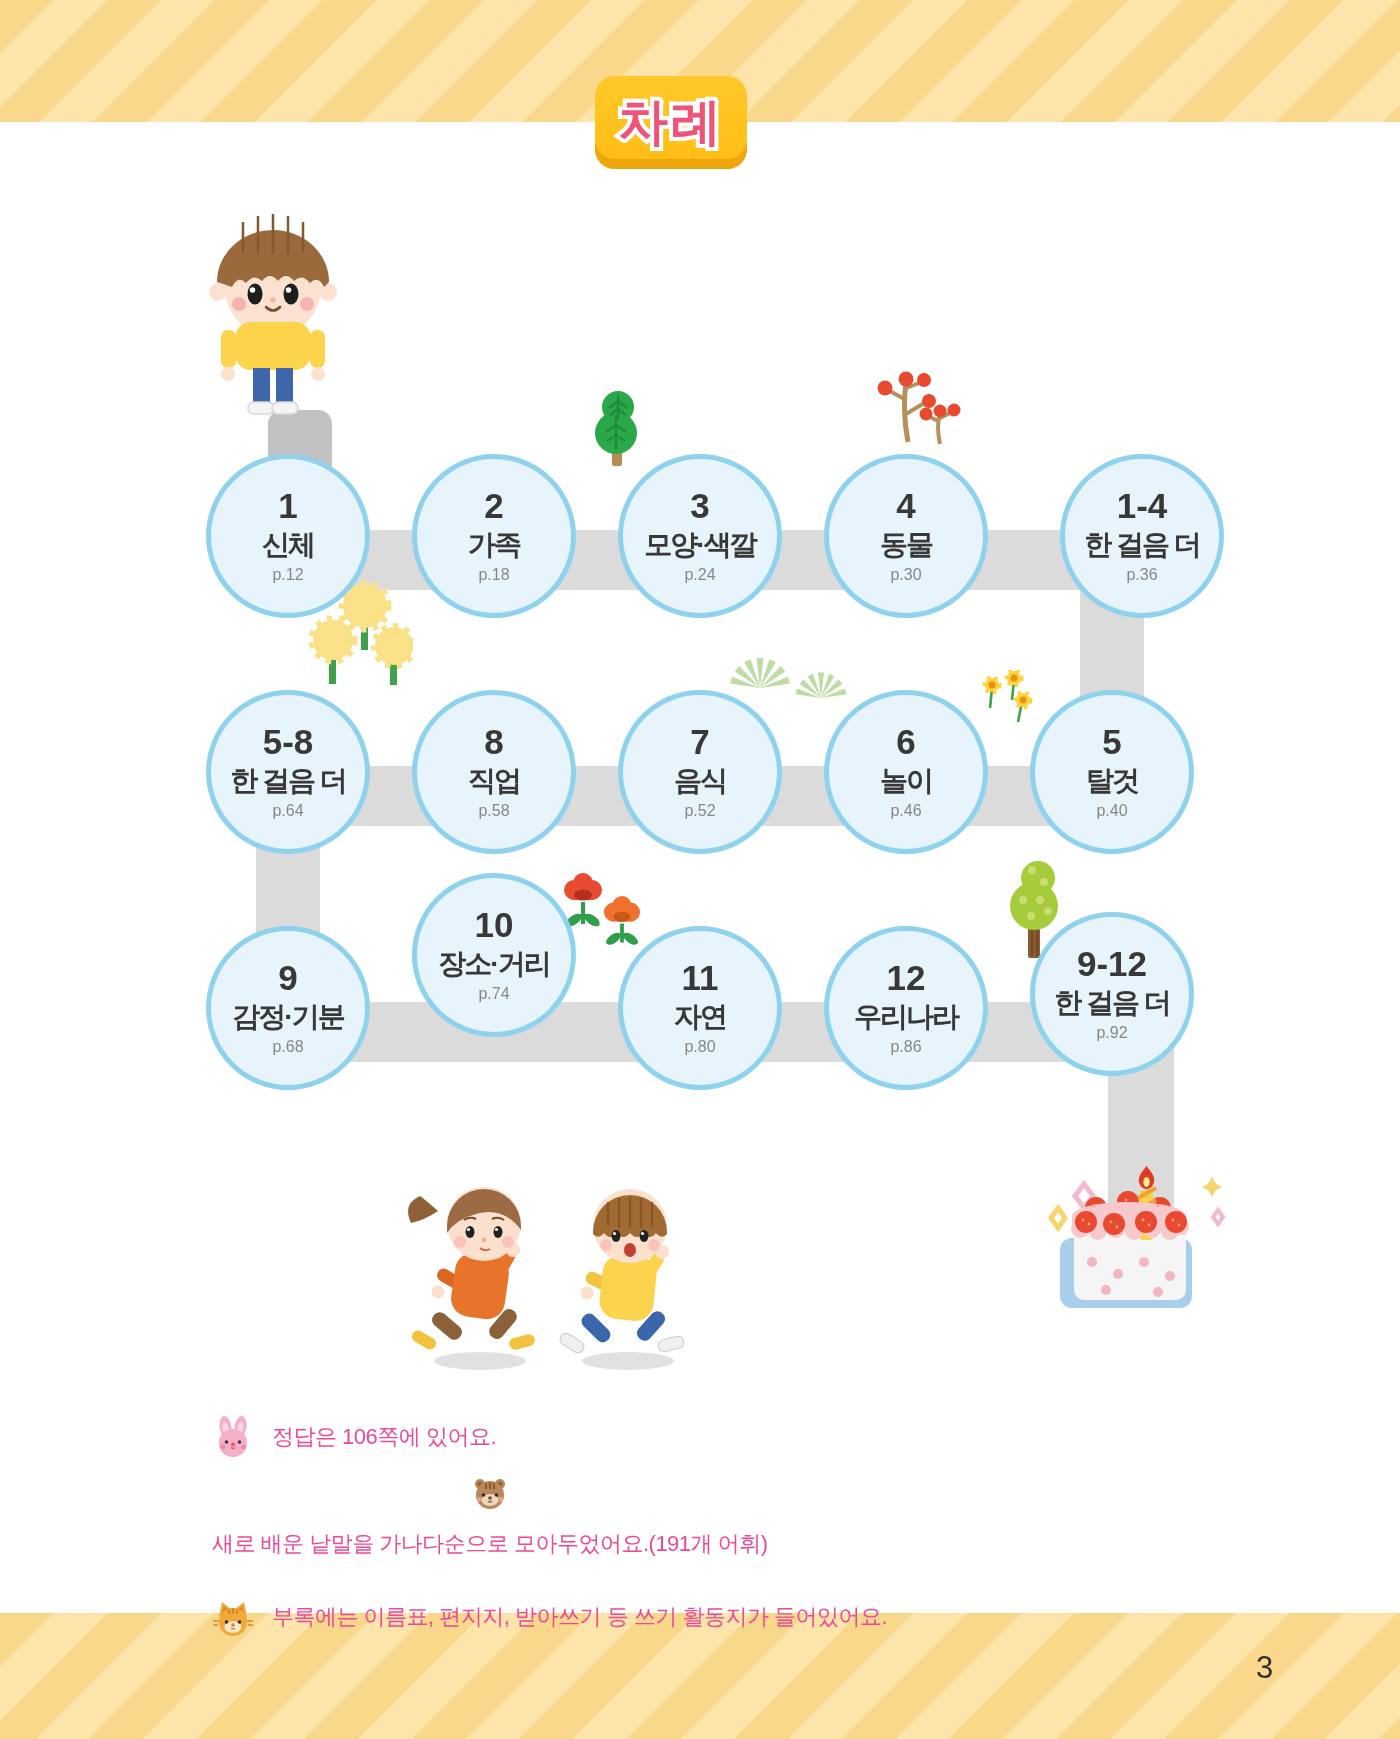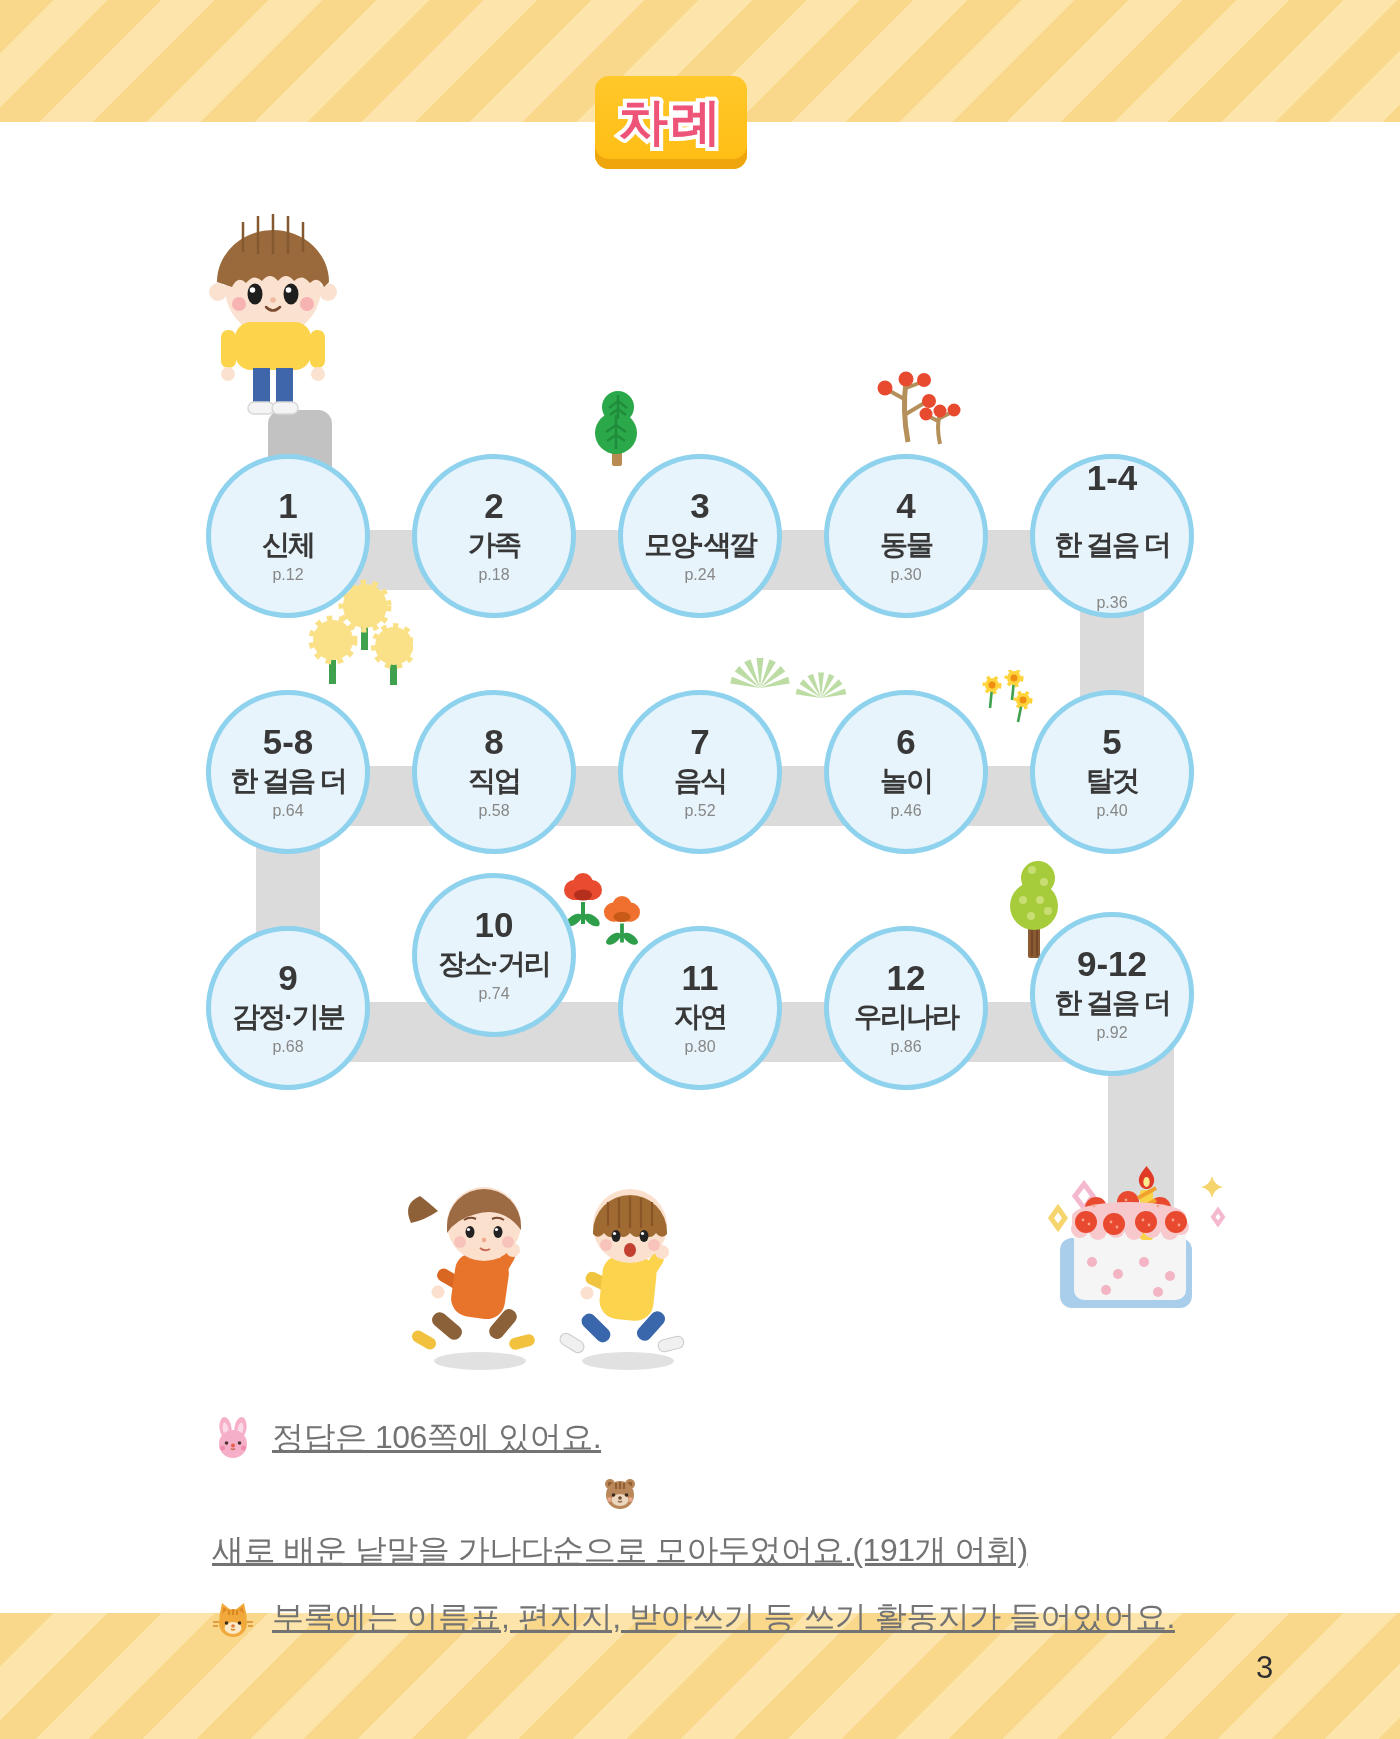--- a/index.html
+++ b/index.html
@@ -4,42 +4,42 @@
 <style>
   html,body{margin:0;padding:0;background:#fff;}
   .page{position:relative;width:1400px;height:1739px;background:#ffffff;overflow:hidden;
         font-family:"Liberation Sans",sans-serif;}
   .band{position:absolute;left:0;width:1400px;
         background:repeating-linear-gradient(135deg,#FAD88B 0 38px,#FCE4AA 38px 76px);}
   .band.top{top:0;height:122px;}
   .band.bottom{top:1613px;height:126px;}
 
   .badge{position:absolute;left:595px;top:76px;width:152px;height:93px;
-         background:linear-gradient(#FFC82B,#FFBD12);border-radius:14px;
+         background:linear-gradient(#FFC82B,#FFBD12);border-radius:20px;
          box-shadow:inset 0 -10px 0 #EFA60C;display:flex;align-items:center;justify-content:center;z-index:5;}
   .badge .t{font-size:50px;font-weight:bold;color:#EE5378;letter-spacing:3px;
             -webkit-text-stroke:8px #fff;paint-order:stroke fill;}
 
   .hpath,.vpath,.pedestal{position:absolute;background:#DBDBDB;z-index:1;}
   .pedestal{background:#C2C2C2;border-radius:14px 14px 0 0;}
 
   .cell{position:absolute;width:164px;height:164px;border-radius:50%;
         background:#E7F4FB;border:5px solid #8FD2EE;box-sizing:border-box;
         display:flex;flex-direction:column;align-items:center;justify-content:center;
         text-align:center;z-index:3;}
   .cell .num{font-size:35px;font-weight:800;color:#383838;line-height:1.05;}
   .cell .label{font-size:28px;font-weight:800;color:#383838;letter-spacing:-2px;
                line-height:1.15;white-space:nowrap;margin-top:5px;}
   .cell .pagenum{font-size:16px;color:#878787;margin-top:5px;letter-spacing:0;}
 
   .deco{position:absolute;z-index:2;}
   .char{position:absolute;z-index:4;}
 
   .foot{position:absolute;left:212px;display:flex;align-items:center;gap:18px;z-index:5;}
-  .foot .txt{font-size:32px;color:#737373;letter-spacing:-0.5px;text-decoration:underline;}
+  .foot .txt{font-size:22px;color:#ec4899;letter-spacing:-0.5px;}
 
   .pageno{position:absolute;left:1256px;top:1650px;font-size:31px;color:#2F2F2F;
           font-weight:500;z-index:6;}
 </style>
 </head>
 <body>
 
 <div class="page">
 
   <div class="band top"></div>
@@ -324,21 +324,21 @@
   <div class="cell" style="left:618px;top:454px;">
     <div class="num">3</div>
     <div class="label">모양·색깔</div>
     <div class="pagenum">p.24</div>
   </div>
   <div class="cell" style="left:824px;top:454px;">
     <div class="num">4</div>
     <div class="label">동물</div>
     <div class="pagenum">p.30</div>
   </div>
-  <div class="cell" style="left:1030px;top:454px;gap:28px;">
+  <div class="cell" style="left:1060px;top:454px;">
     <div class="num">1-4</div>
     <div class="label">한 걸음 더</div>
     <div class="pagenum">p.36</div>
   </div>
 
   <div class="cell" style="left:206px;top:690px;">
     <div class="num">5-8</div>
     <div class="label">한 걸음 더</div>
     <div class="pagenum">p.64</div>
   </div>

